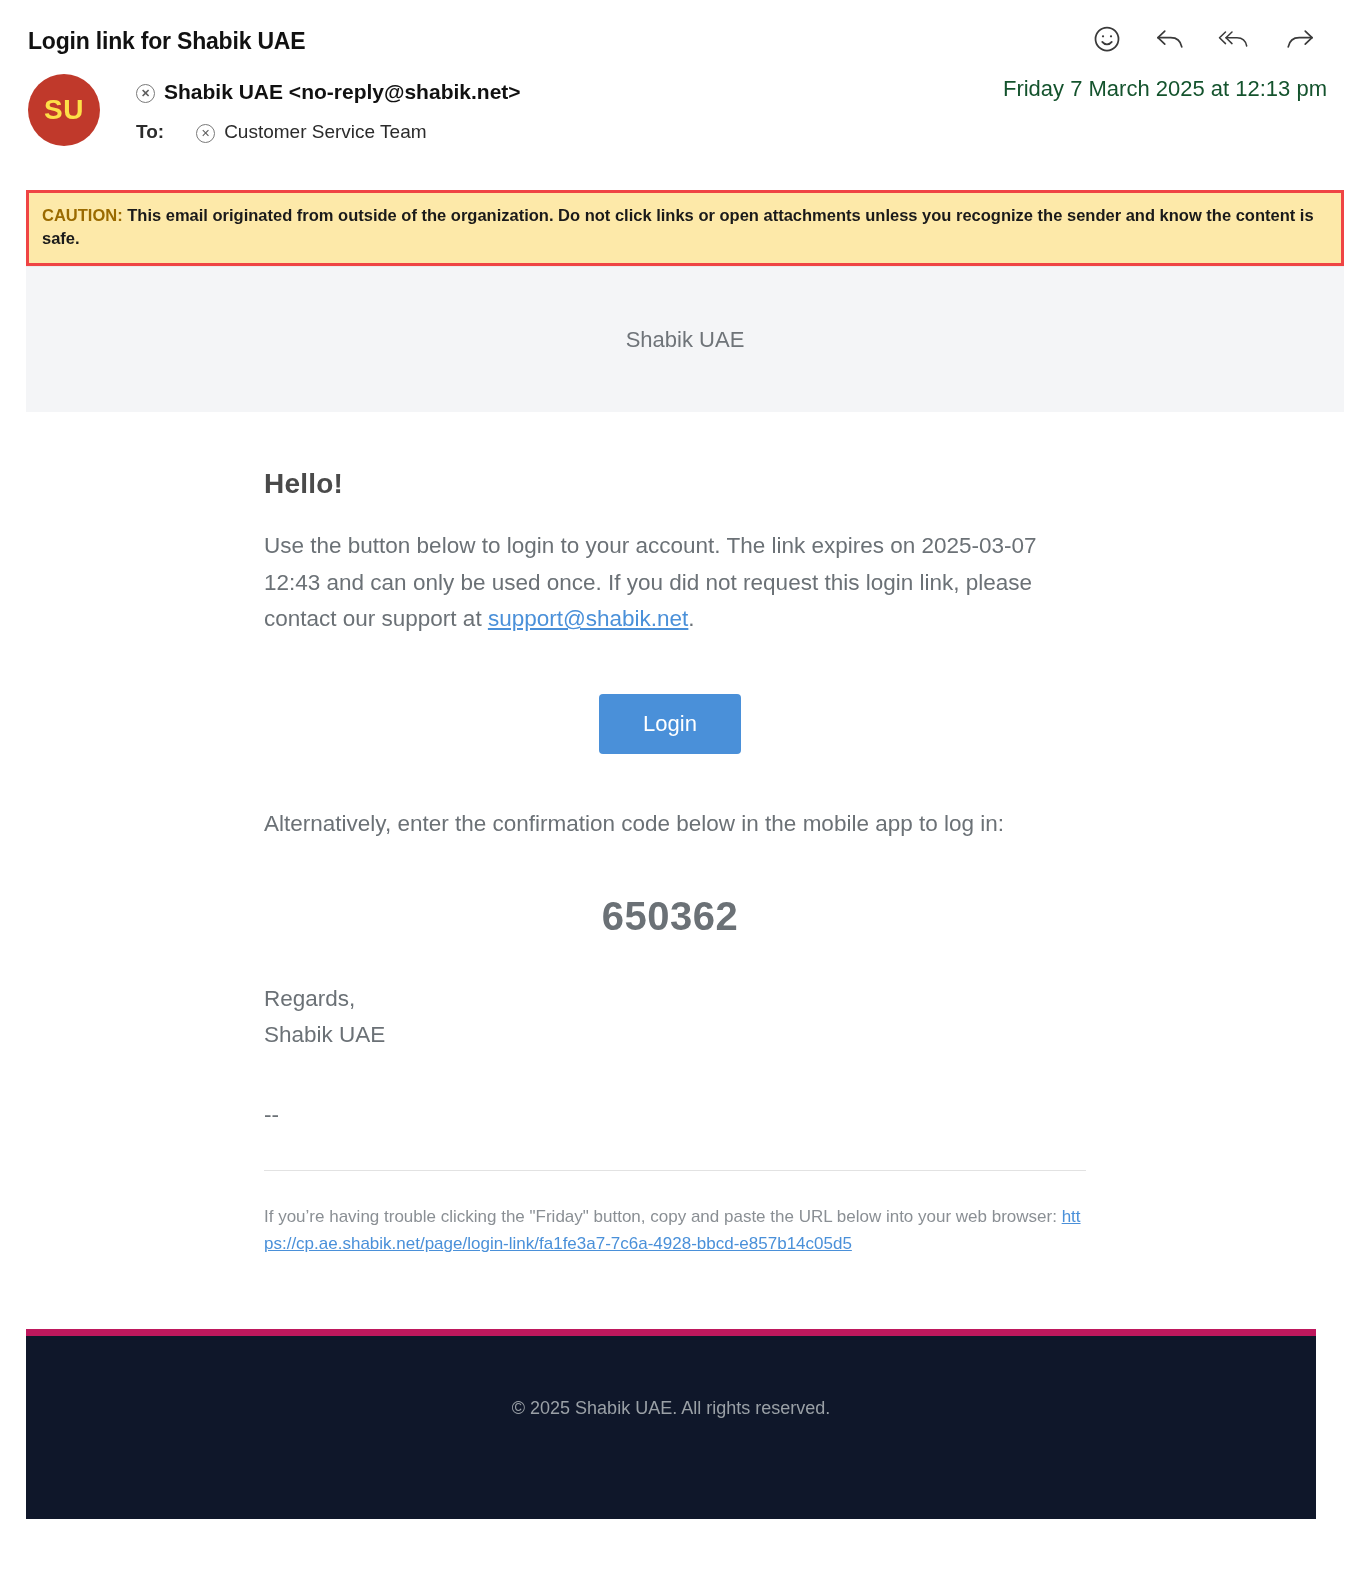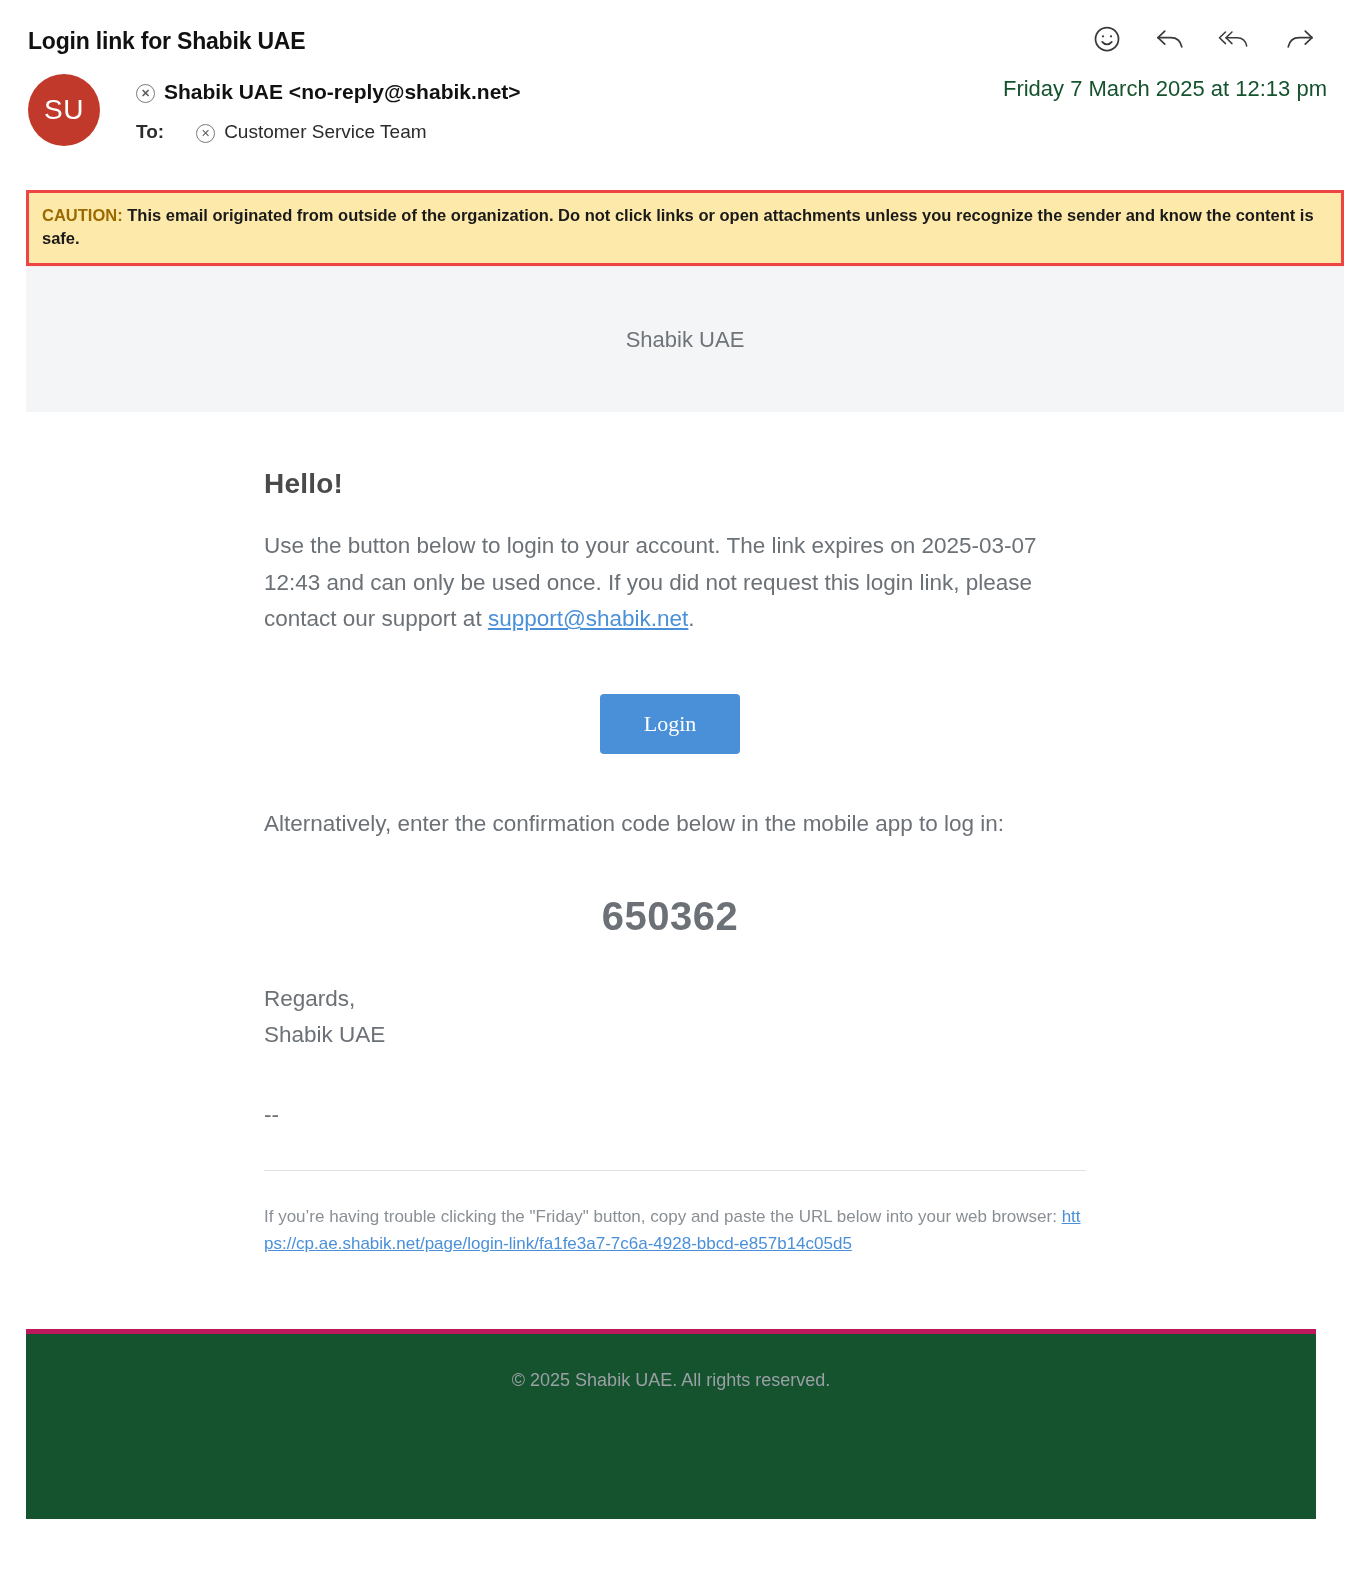--- a/index.html
+++ b/index.html
@@ -57,23 +57,23 @@
     display: flex;
     align-items: flex-start;
     padding: 18px 28px 0 28px;
     position: relative;
   }
   .avatar {
     width: 72px;
     height: 72px;
     border-radius: 50%;
     background: #c0392b;
-    color: #ffffff;
+    color: #fde047;
     font-size: 28px;
-    font-weight: 400;
+    font-weight: 700;
     display: flex;
     align-items: center;
     justify-content: center;
     flex: 0 0 auto;
     letter-spacing: 0.5px;
   }
   .sender-info {
     margin-left: 36px;
     flex: 1 1 auto;
     padding-top: 6px;
@@ -189,21 +189,21 @@
     margin: 56px 0 52px 0;
     padding-right: 10px;
   }
   .login-btn {
     background: #4a90d9;
     color: #fff;
     border: none;
     border-radius: 4px;
     font-size: 22px;
     padding: 19px 44px;
-    font-family: Liberation Serif, serif;
+    font-family: Liberation Sans, sans-serif;
     cursor: pointer;
     line-height: 1;
   }
   .code {
     text-align: center;
     font-size: 40px;
     font-weight: bold;
     color: #6b7176;
     letter-spacing: 0.5px;
     margin: 52px 0 42px 0;
@@ -230,27 +230,27 @@
     color: #8a8f94;
     margin-top: 32px;
   }
   .fine-print a {
     color: #4a90d9;
     text-decoration: underline;
     word-break: break-all;
   }
   .footer {
     margin-top: 72px;
-    background: #14532d;
-    border-top: 5px solid #be185d;
+    background: #0f172a;
+    border-top: 7px solid #be185d;
     height: 190px;
     display: flex;
     align-items: flex-start;
     justify-content: center;
-    padding-top: 36px;
+    padding-top: 62px;
   }
   .footer span {
     font-size: 18px;
     color: #9aa0a6;
   }
 </style>
 </head>
 <body>
 
 <div class="mail-header">

